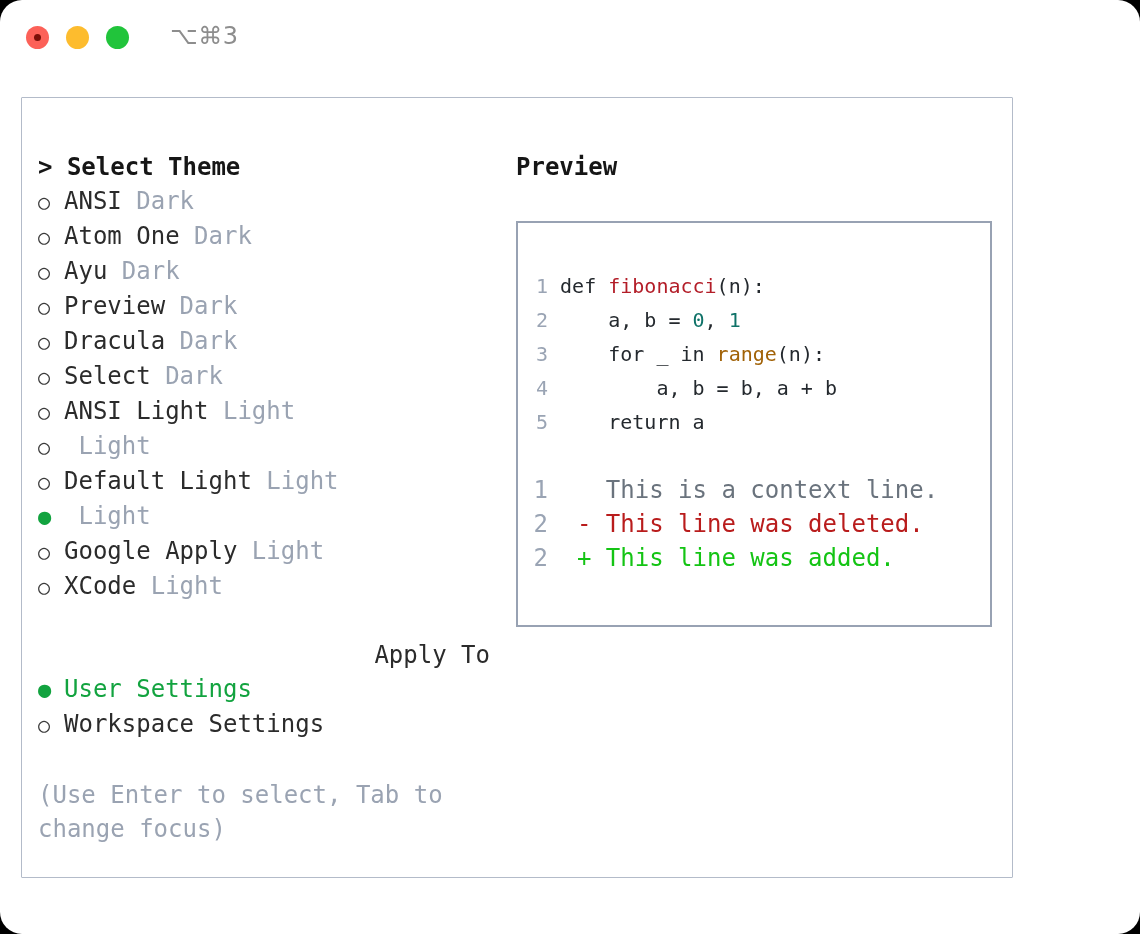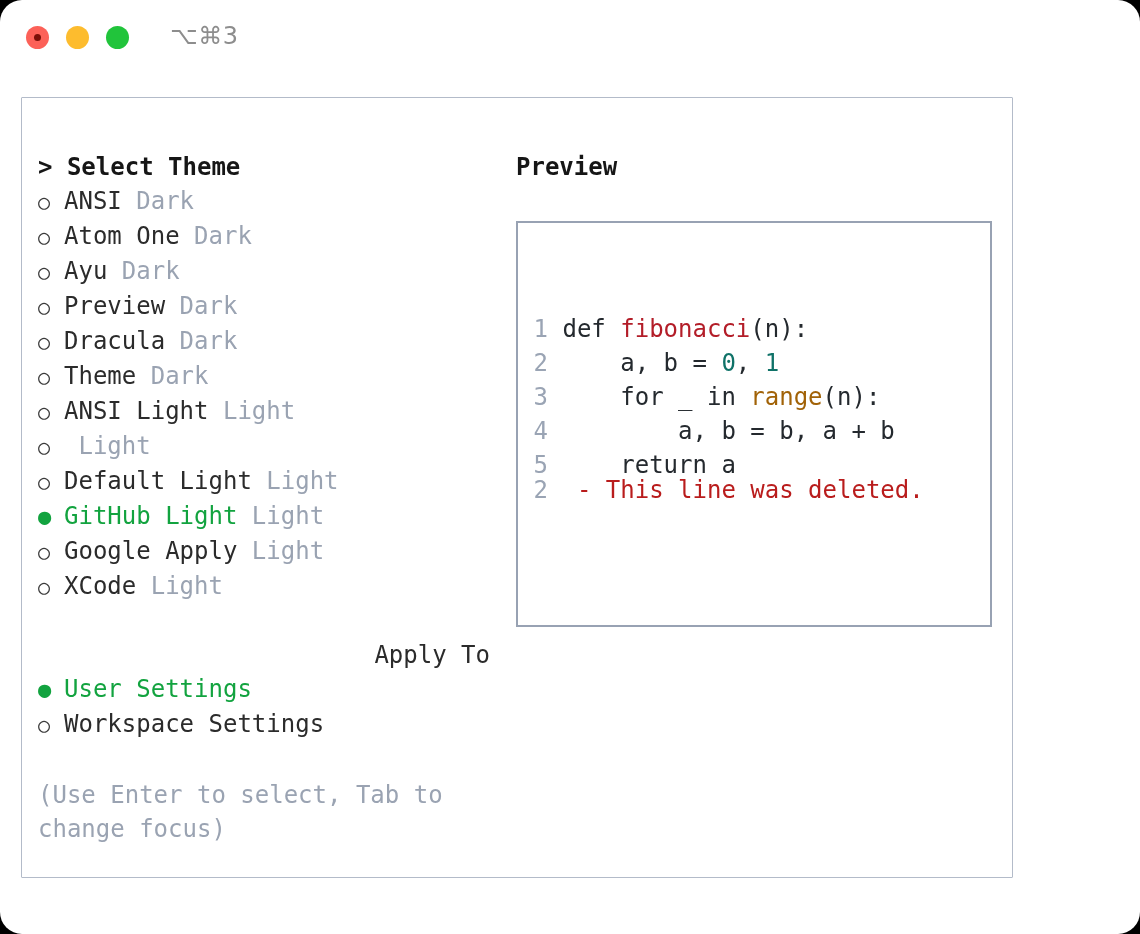--- a/index.html
+++ b/index.html
@@ -167,24 +167,23 @@
     border: 2px solid #98a2b3;
     box-sizing: border-box;
     background: #ffffff;
     position: relative;
   }
 
   .code {
     position: absolute;
     left: 12px;
     top: 46px;
-    font-size: 24px;
-    line-height: 34px;
-    white-space: pre;
-    margin-top: 43px;
+    font-size: 20px;
+    line-height: 34px;
+    white-space: pre;
   }
   .code-line { white-space: pre; }
   .ln {
     color: #9aa4b4;
     display: inline-block;
     width: 18px;
     text-align: right;
   }
   .tok-plain { color: #24292e; }
   .tok-fn    { color: #b31d28; }
@@ -222,25 +221,25 @@
 
       <div class="left-col">
         <div class="section-header">&gt; Select Theme</div>
 
         <div id="theme-list">
             <div class="opt-row"><span class="marker">○</span><span class="opt-name">ANSI</span><span class="opt-variant"> Dark</span></div>
             <div class="opt-row"><span class="marker">○</span><span class="opt-name">Atom One</span><span class="opt-variant"> Dark</span></div>
             <div class="opt-row"><span class="marker">○</span><span class="opt-name">Ayu</span><span class="opt-variant"> Dark</span></div>
             <div class="opt-row"><span class="marker">○</span><span class="opt-name">Preview</span><span class="opt-variant"> Dark</span></div>
             <div class="opt-row"><span class="marker">○</span><span class="opt-name">Dracula</span><span class="opt-variant"> Dark</span></div>
-            <div class="opt-row"><span class="marker">○</span><span class="opt-name">Theme</span><span class="opt-variant"> Dark</span></div>
+            <div class="opt-row"><span class="marker">○</span><span class="opt-name">Select</span><span class="opt-variant"> Dark</span></div>
             <div class="opt-row"><span class="marker">○</span><span class="opt-name">ANSI Light</span><span class="opt-variant"> Light</span></div>
             <div class="opt-row"><span class="marker">○</span><span class="opt-variant"> Light</span></div>
             <div class="opt-row"><span class="marker">○</span><span class="opt-name">Default Light</span><span class="opt-variant"> Light</span></div>
-            <div class="opt-row"><span class="marker sel">●</span><span class="opt-name sel">GitHub Light</span><span class="opt-variant"> Light</span></div>
+            <div class="opt-row"><span class="marker sel">●</span><span class="opt-variant"> Light</span></div>
             <div class="opt-row"><span class="marker">○</span><span class="opt-name">Google Apply</span><span class="opt-variant"> Light</span></div>
             <div class="opt-row"><span class="marker">○</span><span class="opt-name">XCode</span><span class="opt-variant"> Light</span></div>
           </div>
 
         <div class="spacer-sm"></div>
 
         <div class="apply-header">Apply To</div>
 
         <div id="apply-list">
             <div class="opt-row"><span class="marker sel">●</span><span class="opt-name sel">User Settings</span></div>
@@ -248,19 +247,19 @@
           </div>
 
         <div class="help-text">(Use Enter to select, Tab to change focus)</div>
       </div>
 
       <div class="right-col">
         <div class="preview-title">Preview</div>
 
         <div class="preview-box">
           <div class="code" id="code-block"><div class="code-line"><span class="ln">1</span> <span class="tok-plain">def </span><span class="tok-fn">fibonacci</span><span class="tok-plain">(n):</span></div><div class="code-line"><span class="ln">2</span> <span class="tok-plain">    a, b = </span><span class="tok-num">0</span><span class="tok-plain">, </span><span class="tok-num">1</span></div><div class="code-line"><span class="ln">3</span> <span class="tok-plain">    for _ in </span><span class="tok-call">range</span><span class="tok-plain">(n):</span></div><div class="code-line"><span class="ln">4</span> <span class="tok-plain">        a, b = b, a + b</span></div><div class="code-line"><span class="ln">5</span> <span class="tok-plain">    return a</span></div></div>
-          <div class="diff" id="diff-block"><div class="code-line"><span class="ln">2</span>  <span class="diff-del">- This line was deleted.</span></div></div>
+          <div class="diff" id="diff-block"><div class="code-line"><span class="ln">1</span>  <span class="diff-ctx">  This is a context line.</span></div><div class="code-line"><span class="ln">2</span>  <span class="diff-del">- This line was deleted.</span></div><div class="code-line"><span class="ln">2</span>  <span class="diff-add">+ This line was added.</span></div></div>
         </div>
       </div>
 
     </div>
   </div>
 </div>
 
 </body></html>

